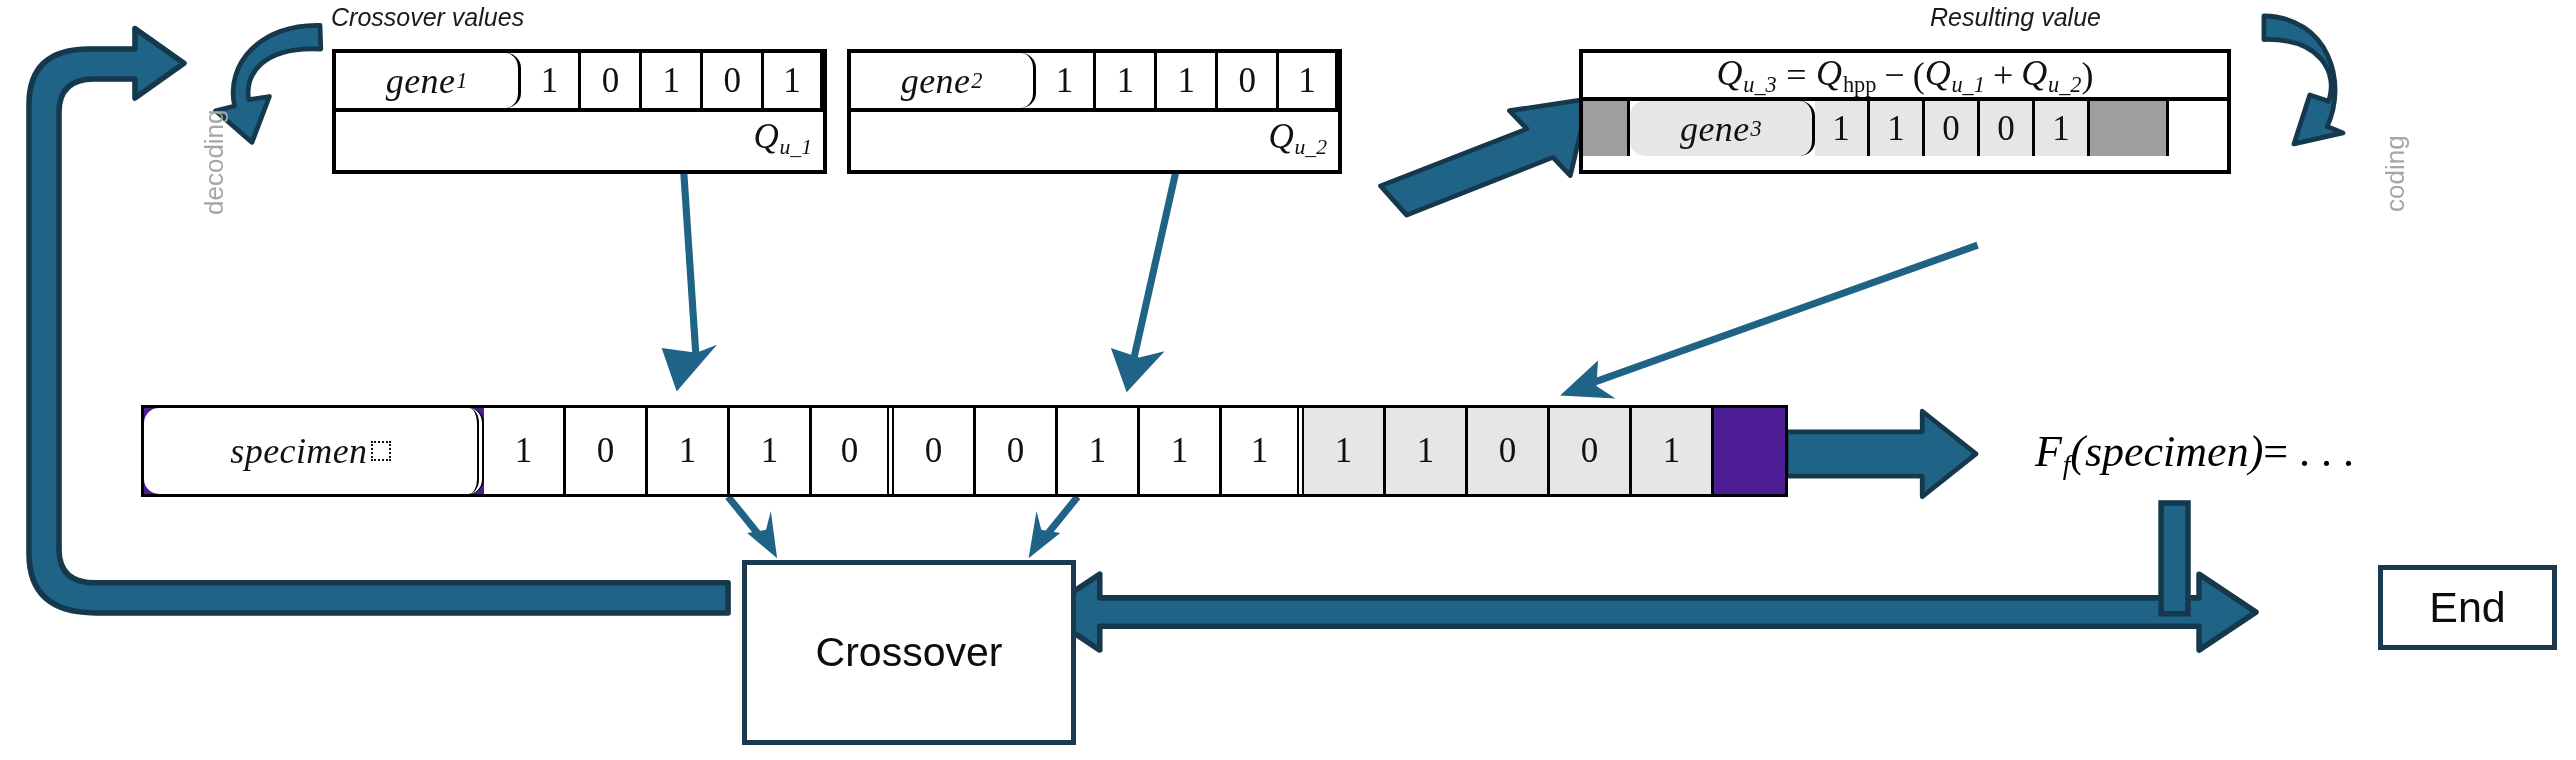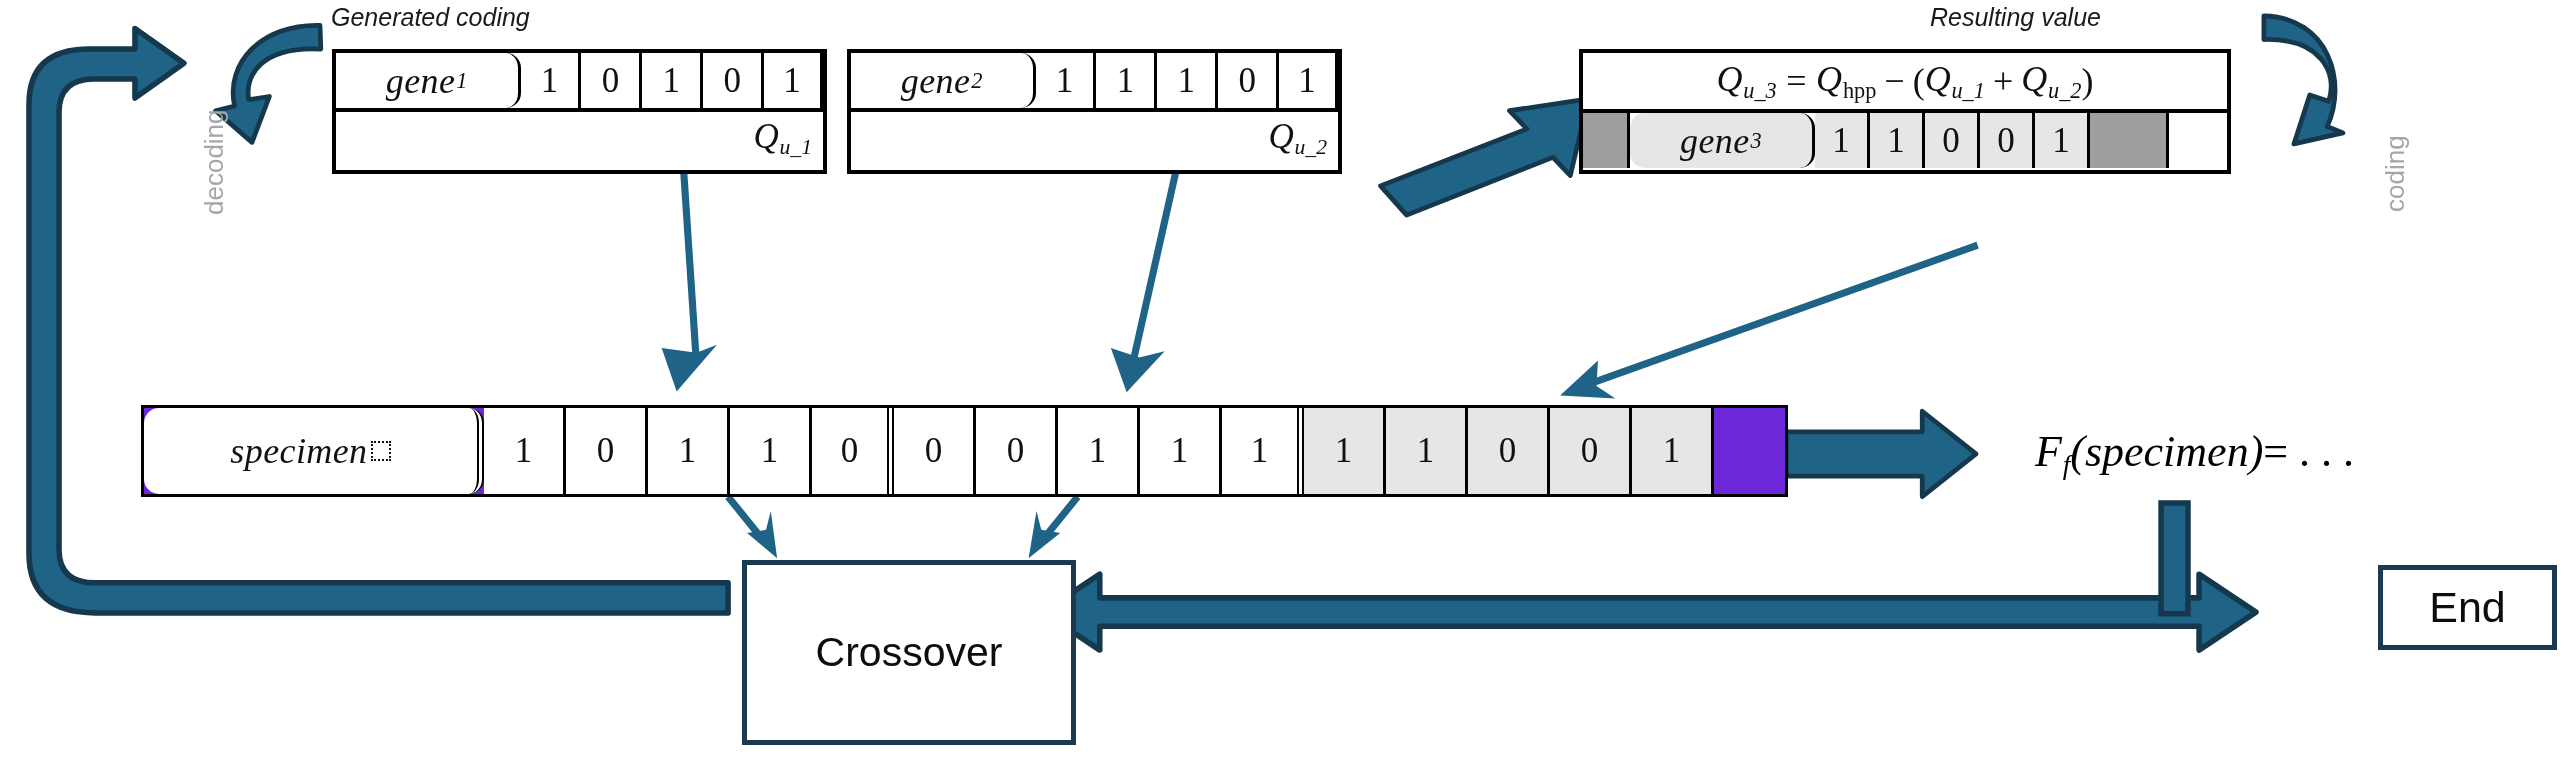--- a/index.html
+++ b/index.html
@@ -7,21 +7,21 @@
     width:2576px;height:760px;position:relative;overflow:hidden;
     font-family:"Liberation Sans", sans-serif;
     -webkit-font-smoothing:antialiased;
   }
 
   
   .strip{
     position:absolute;
     box-sizing:border-box;
     border:3.2px solid #000;
-    background:#6d28d9;
+    background:#4c1d95;
     display:flex;
     align-items:stretch;
   }
   .cell{
     box-sizing:border-box;
     border-right:2.4px solid #000;
     display:flex;align-items:center;justify-content:center;
     font-family:"Liberation Serif", serif;
     font-size:35px;
     color:#111;
@@ -81,21 +81,21 @@
   }
 
   
   .resultbox{
     position:absolute;
     box-sizing:border-box;
     border:4px solid #000;
     background:#fff;
   }
   .formula{
-    height:60px;display:flex;align-items:center;justify-content:center;
+    height:48px;display:flex;align-items:center;justify-content:center;
     font-family:"Liberation Serif", serif;
     font-size:36px;color:#111;white-space:nowrap;
     box-sizing:border-box;
     border-bottom:4px solid #000;
   }
   .formula i{font-style:italic;}
   .generow2{display:flex;height:55px;box-sizing:border-box;}
   .generow2 .cell{border-right:3.2px solid #000;}
 
   
@@ -215,21 +215,21 @@
              L 1390 822
              L 1318 774
              L 1390 726
              Z" fill="#1f6386" stroke="#16384d" stroke-width="7" stroke-linejoin="round"></path>
   </g>
   <g>
     <rect x="2732" y="636" width="34" height="140" fill="#1f6386" stroke="#16384d" stroke-width="7"></rect>
   </g>
 </svg>
 
-<div class="caption" style="left:331px;top:3.2px;">Generated coding</div>
+<div class="caption" style="left:331px;top:3.2px;">Crossover values</div>
 <div class="caption" style="left:1930px;top:3.2px;">Resulting value</div>
 
 <div class="sidelabel" style="left:199px;top:215px;transform:rotate(-90deg);">decoding</div>
 <div class="sidelabel" style="left:2380px;top:212px;transform:rotate(-90deg);">coding</div>
 
 <div class="genebox" style="left:332px;top:49px;width:495px;height:125px;">
   <div class="generow">
     <div class="cell label" style="width:185px;">
       <span>gene</span>
         <span class="sub">1</span>

